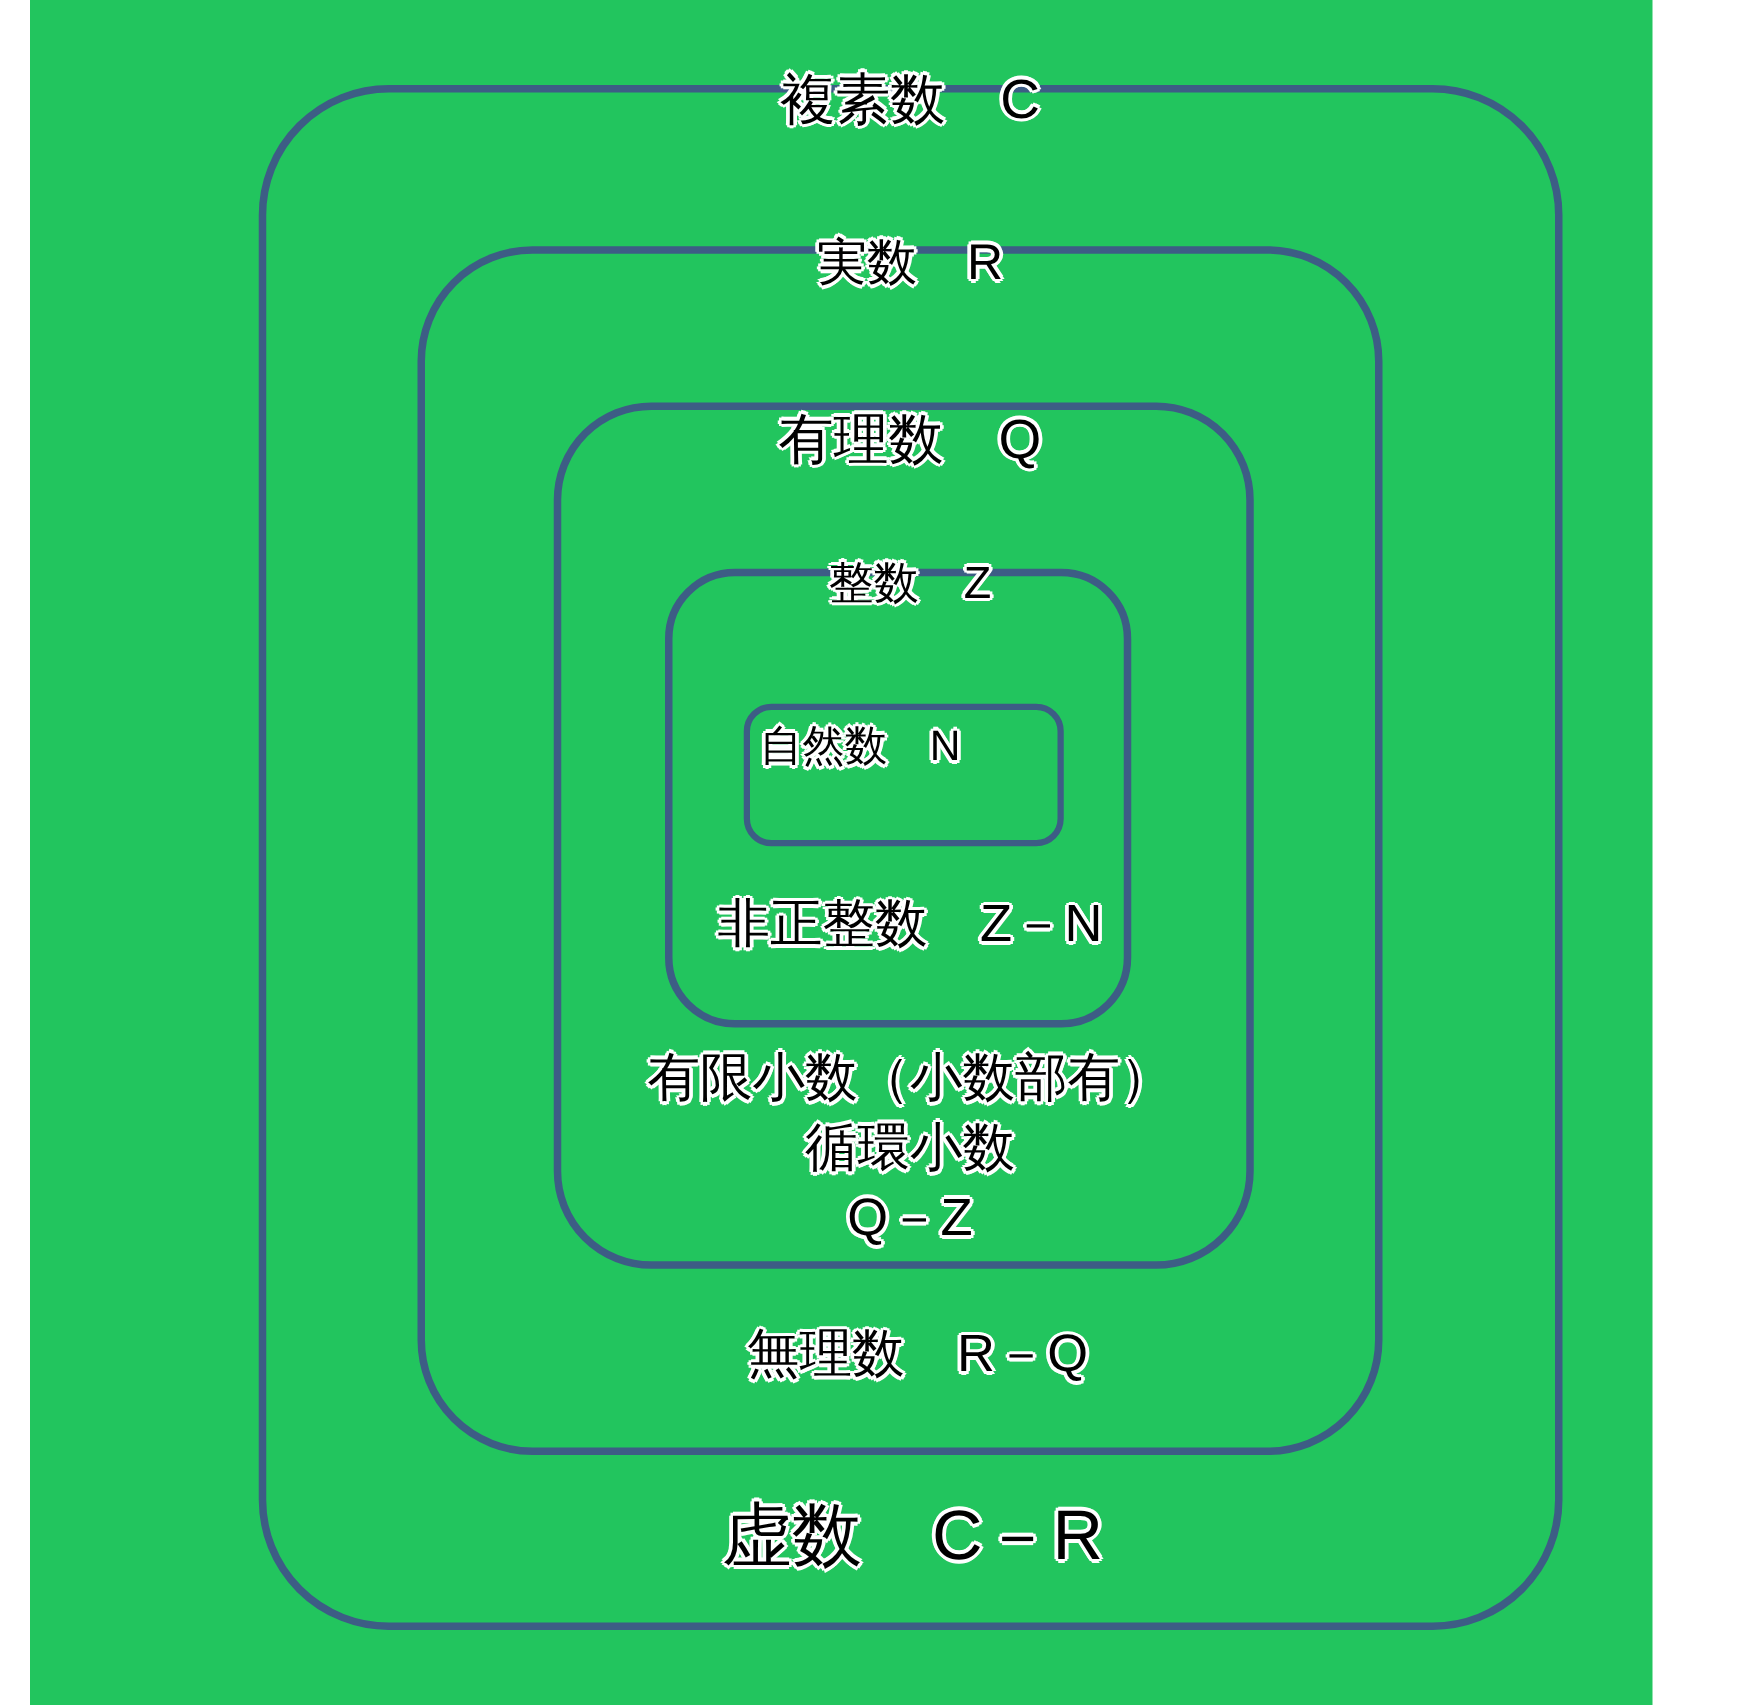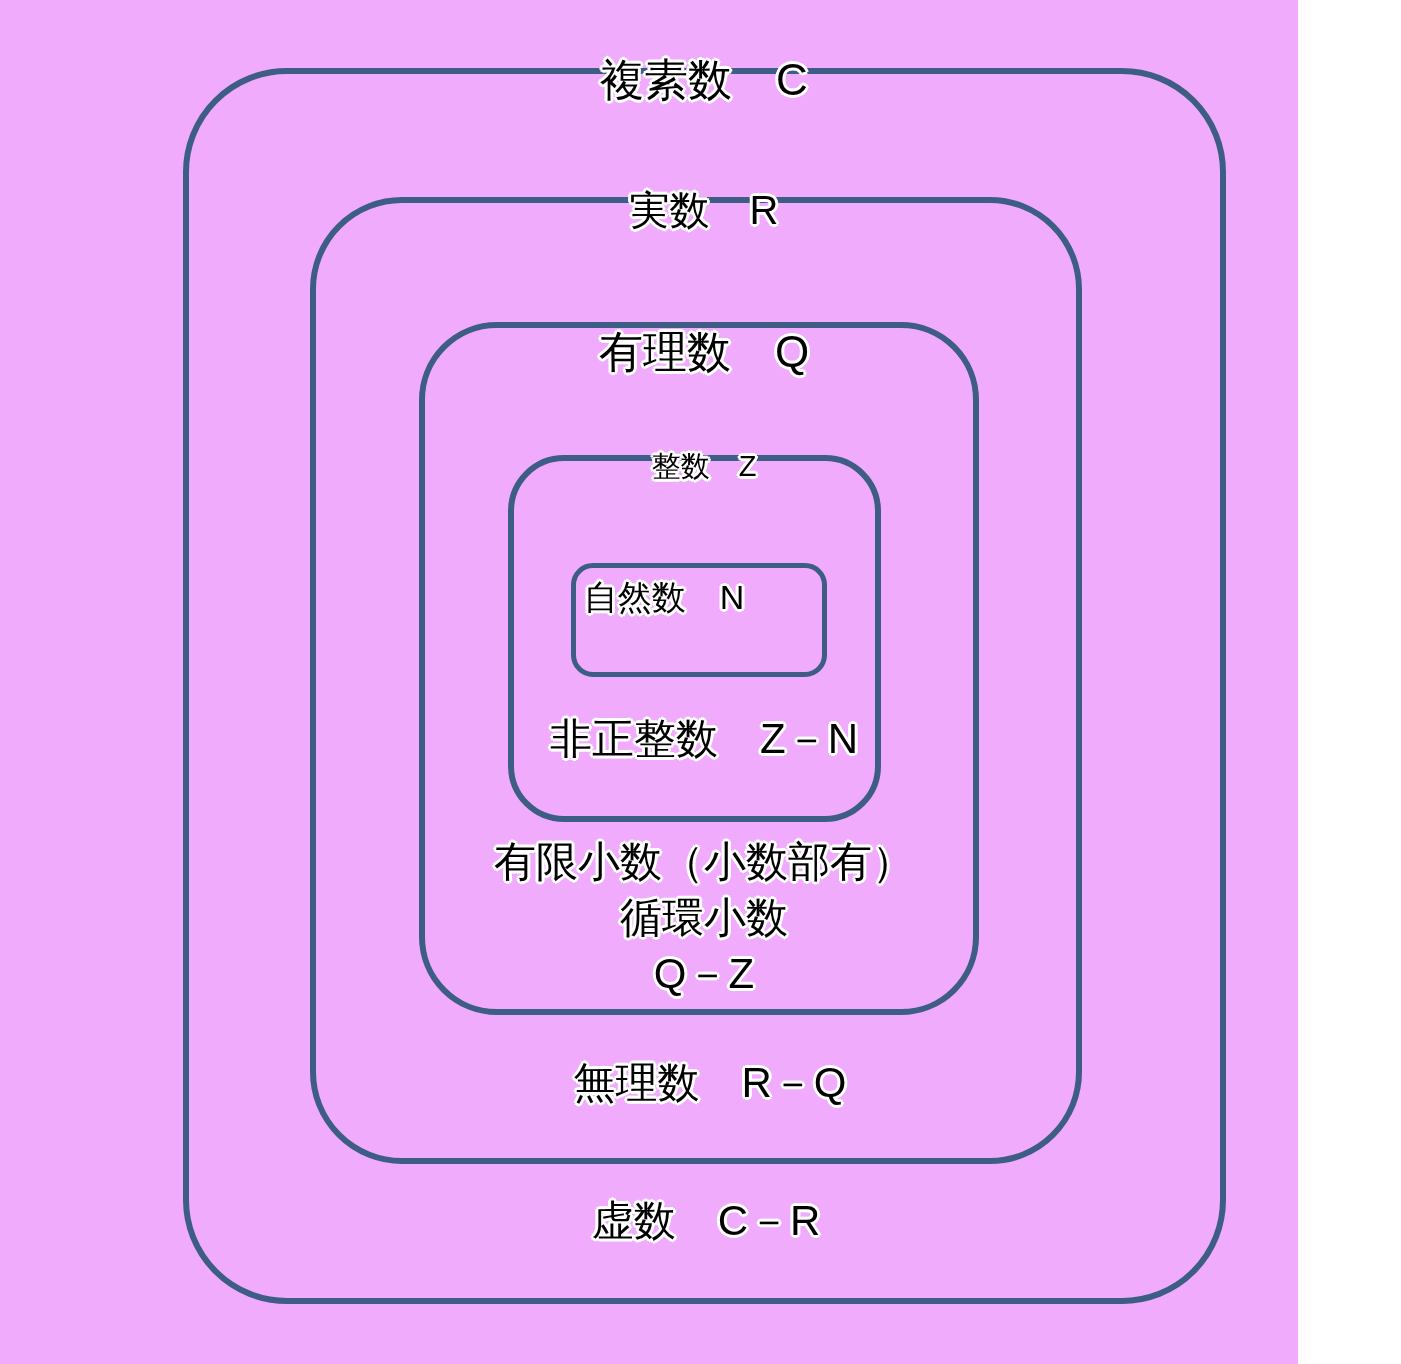--- a/index.html
+++ b/index.html
@@ -9,22 +9,23 @@
     background: #ffffff;
   }
   body {
     font-family: "Liberation Sans", "DejaVu Sans", sans-serif;
   }
 
   #stage {
     position: relative;
     width: 1298px;
     height: 1364px;
-    background: #f0abfc;
+    background: #22c55e;
     overflow: hidden;
+    margin-left: 24px;
   }
 
   
   .setbox {
     position: absolute;
     box-sizing: border-box;
     background: transparent;
     border-style: solid;
   }
 
@@ -83,30 +84,30 @@
     transform: translate(-50%, -50%);
   }
   
   .label-inner {
     transform: translate(-50%, 0);
   }
 
   .lbl-c   { left: 704px; top: 80px;   font-size: 44px; }
   .lbl-r   { left: 704px; top: 210px;  font-size: 40px; }
   .lbl-q   { left: 704px; top: 352px;  font-size: 44px; }
-  .lbl-z   { left: 704px; top: 466px;  font-size: 29px; }
+  .lbl-z   { left: 704px; top: 466px;  font-size: 36px; }
   .lbl-n   { left: 664px; top: 597px;  font-size: 34px; }
   .lbl-zn  { left: 704px; top: 718px;  font-size: 42px; }
 
   .lbl-qz  { left: 704px; top: 841px;  font-size: 42px; }
   .lbl-qz .ln { display: block; }
   .lbl-qz .ln + .ln { margin-top: 14px; }
 
   .lbl-rq  { left: 710px; top: 1062px; font-size: 42px; }
-  .lbl-cr  { left: 706px; top: 1200px; font-size: 42px; }
+  .lbl-cr  { left: 706px; top: 1200px; font-size: 56px; }
 </style>
 </head>
 <body>
 
 <div id="stage">
 
   <div class="setbox box-c"></div>
   <div class="setbox box-r"></div>
   <div class="setbox box-q"></div>
   <div class="setbox box-z"></div>

